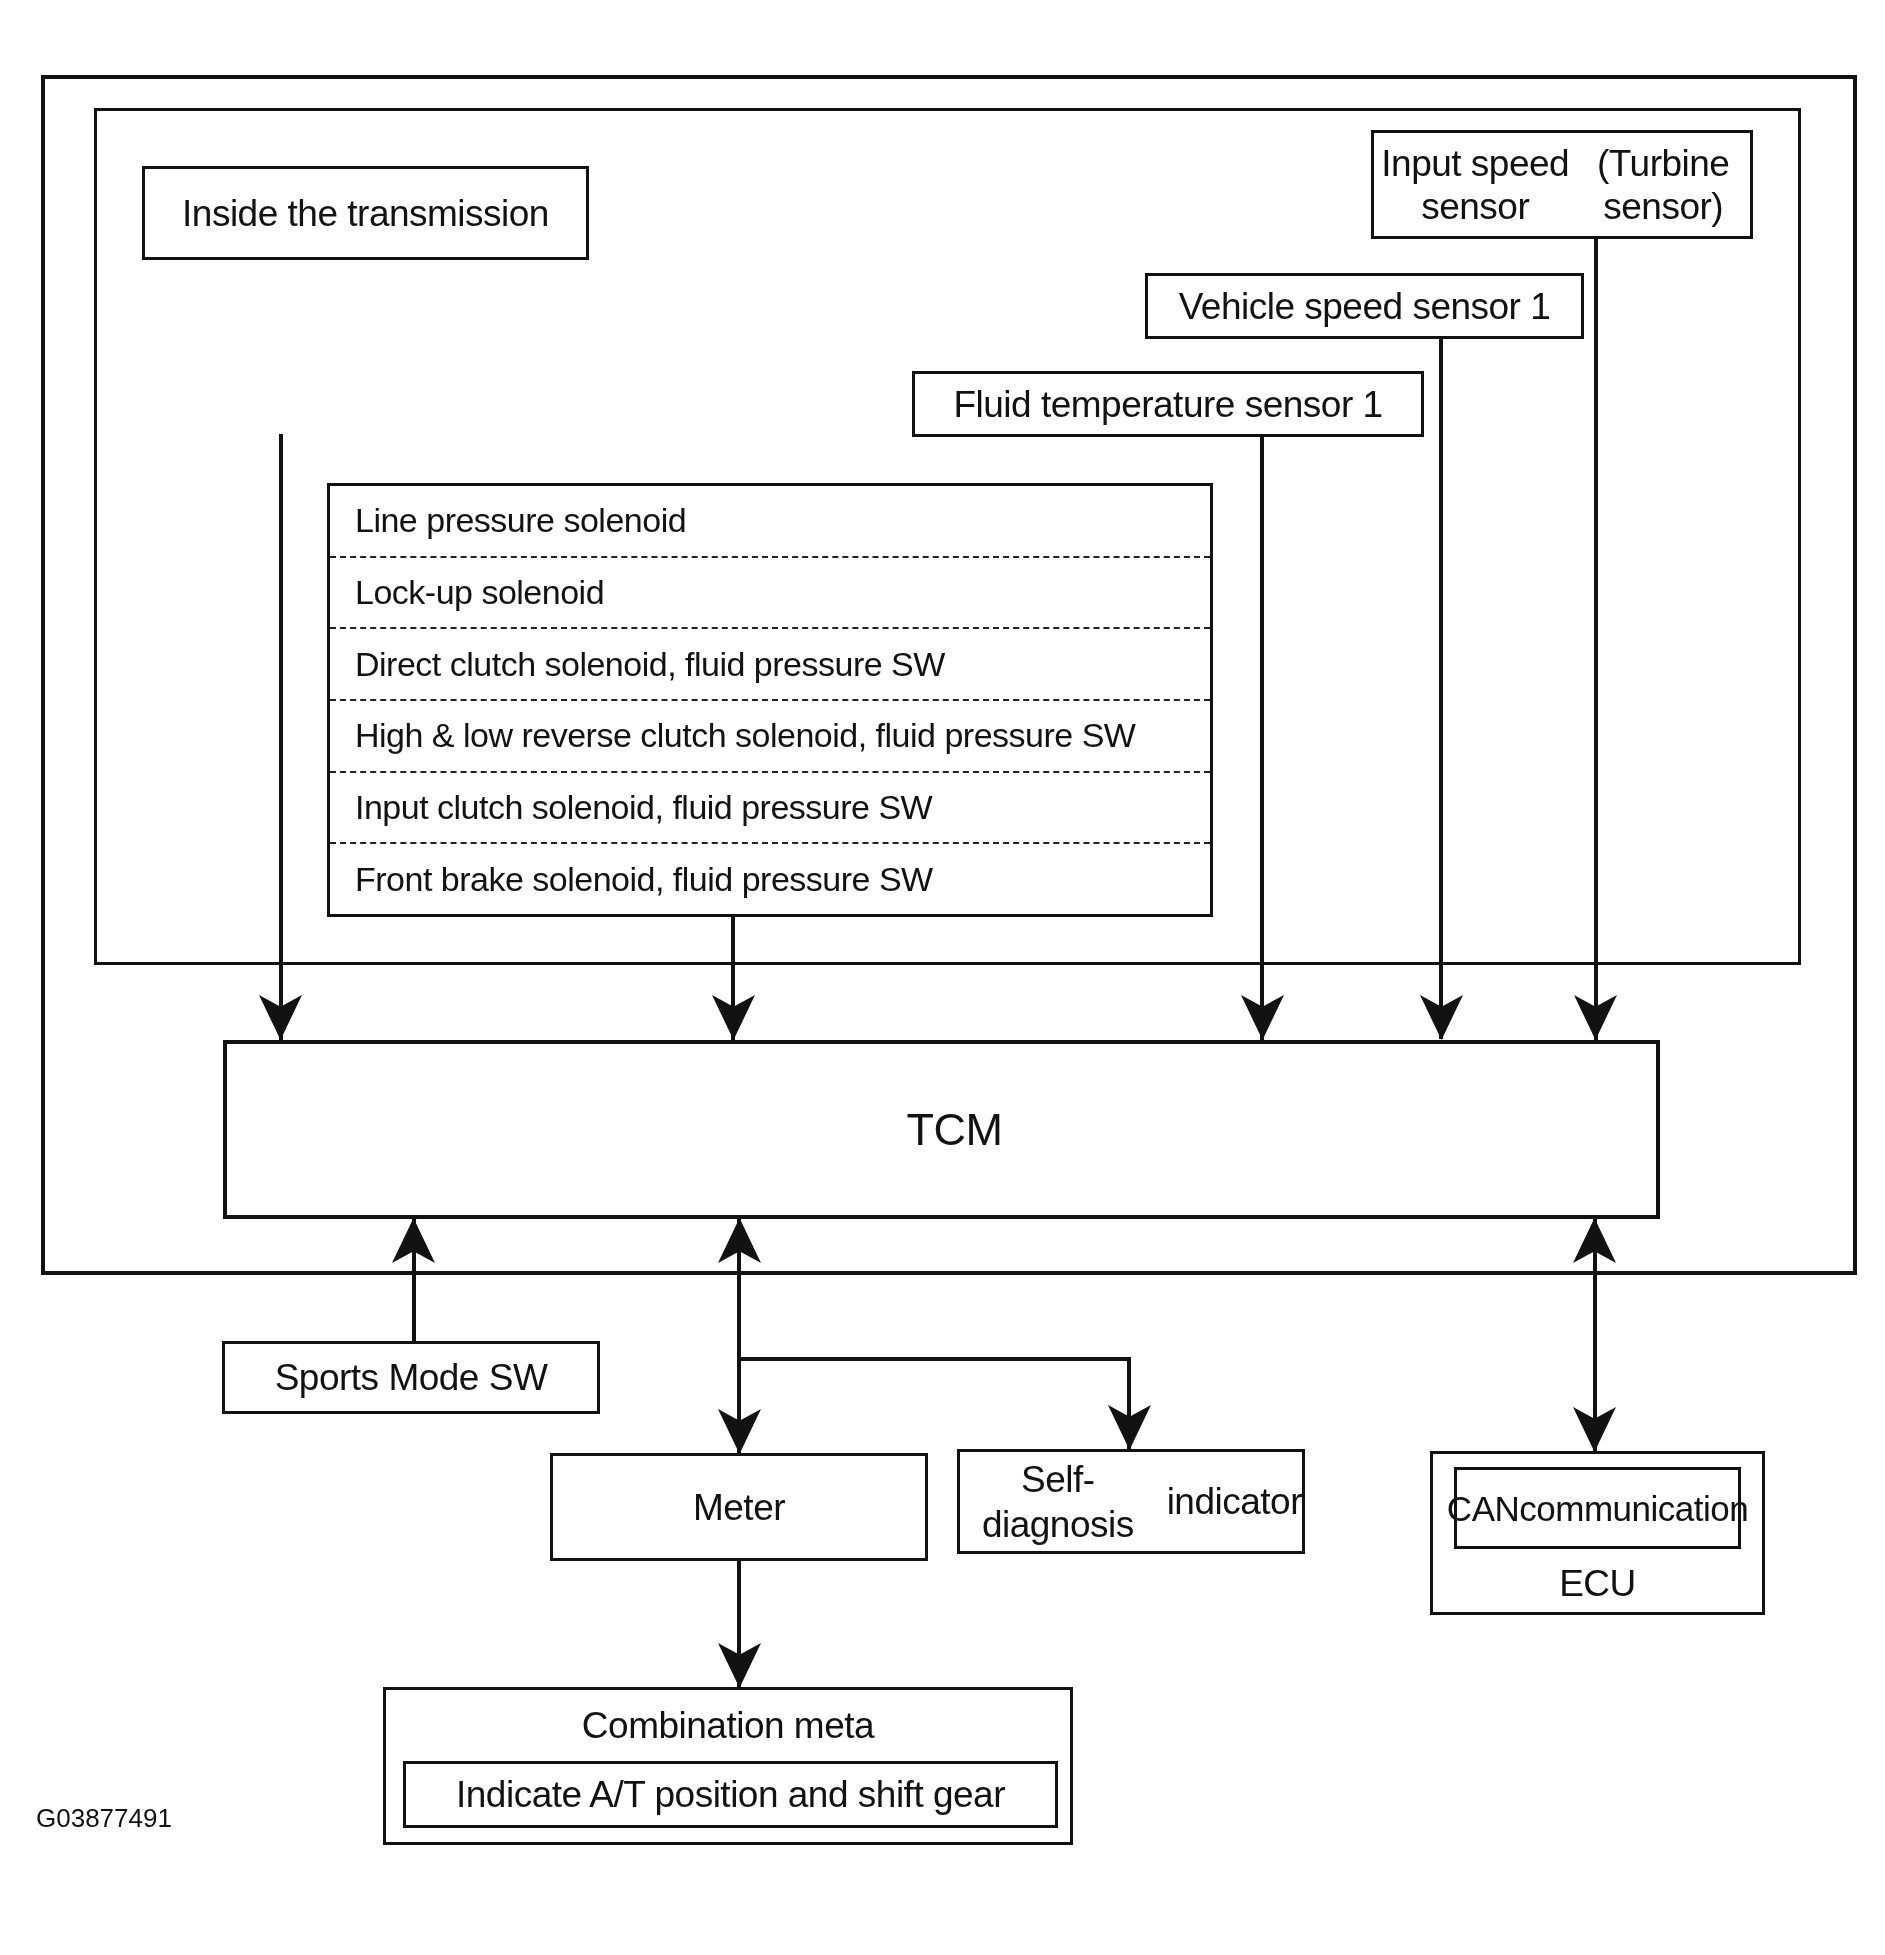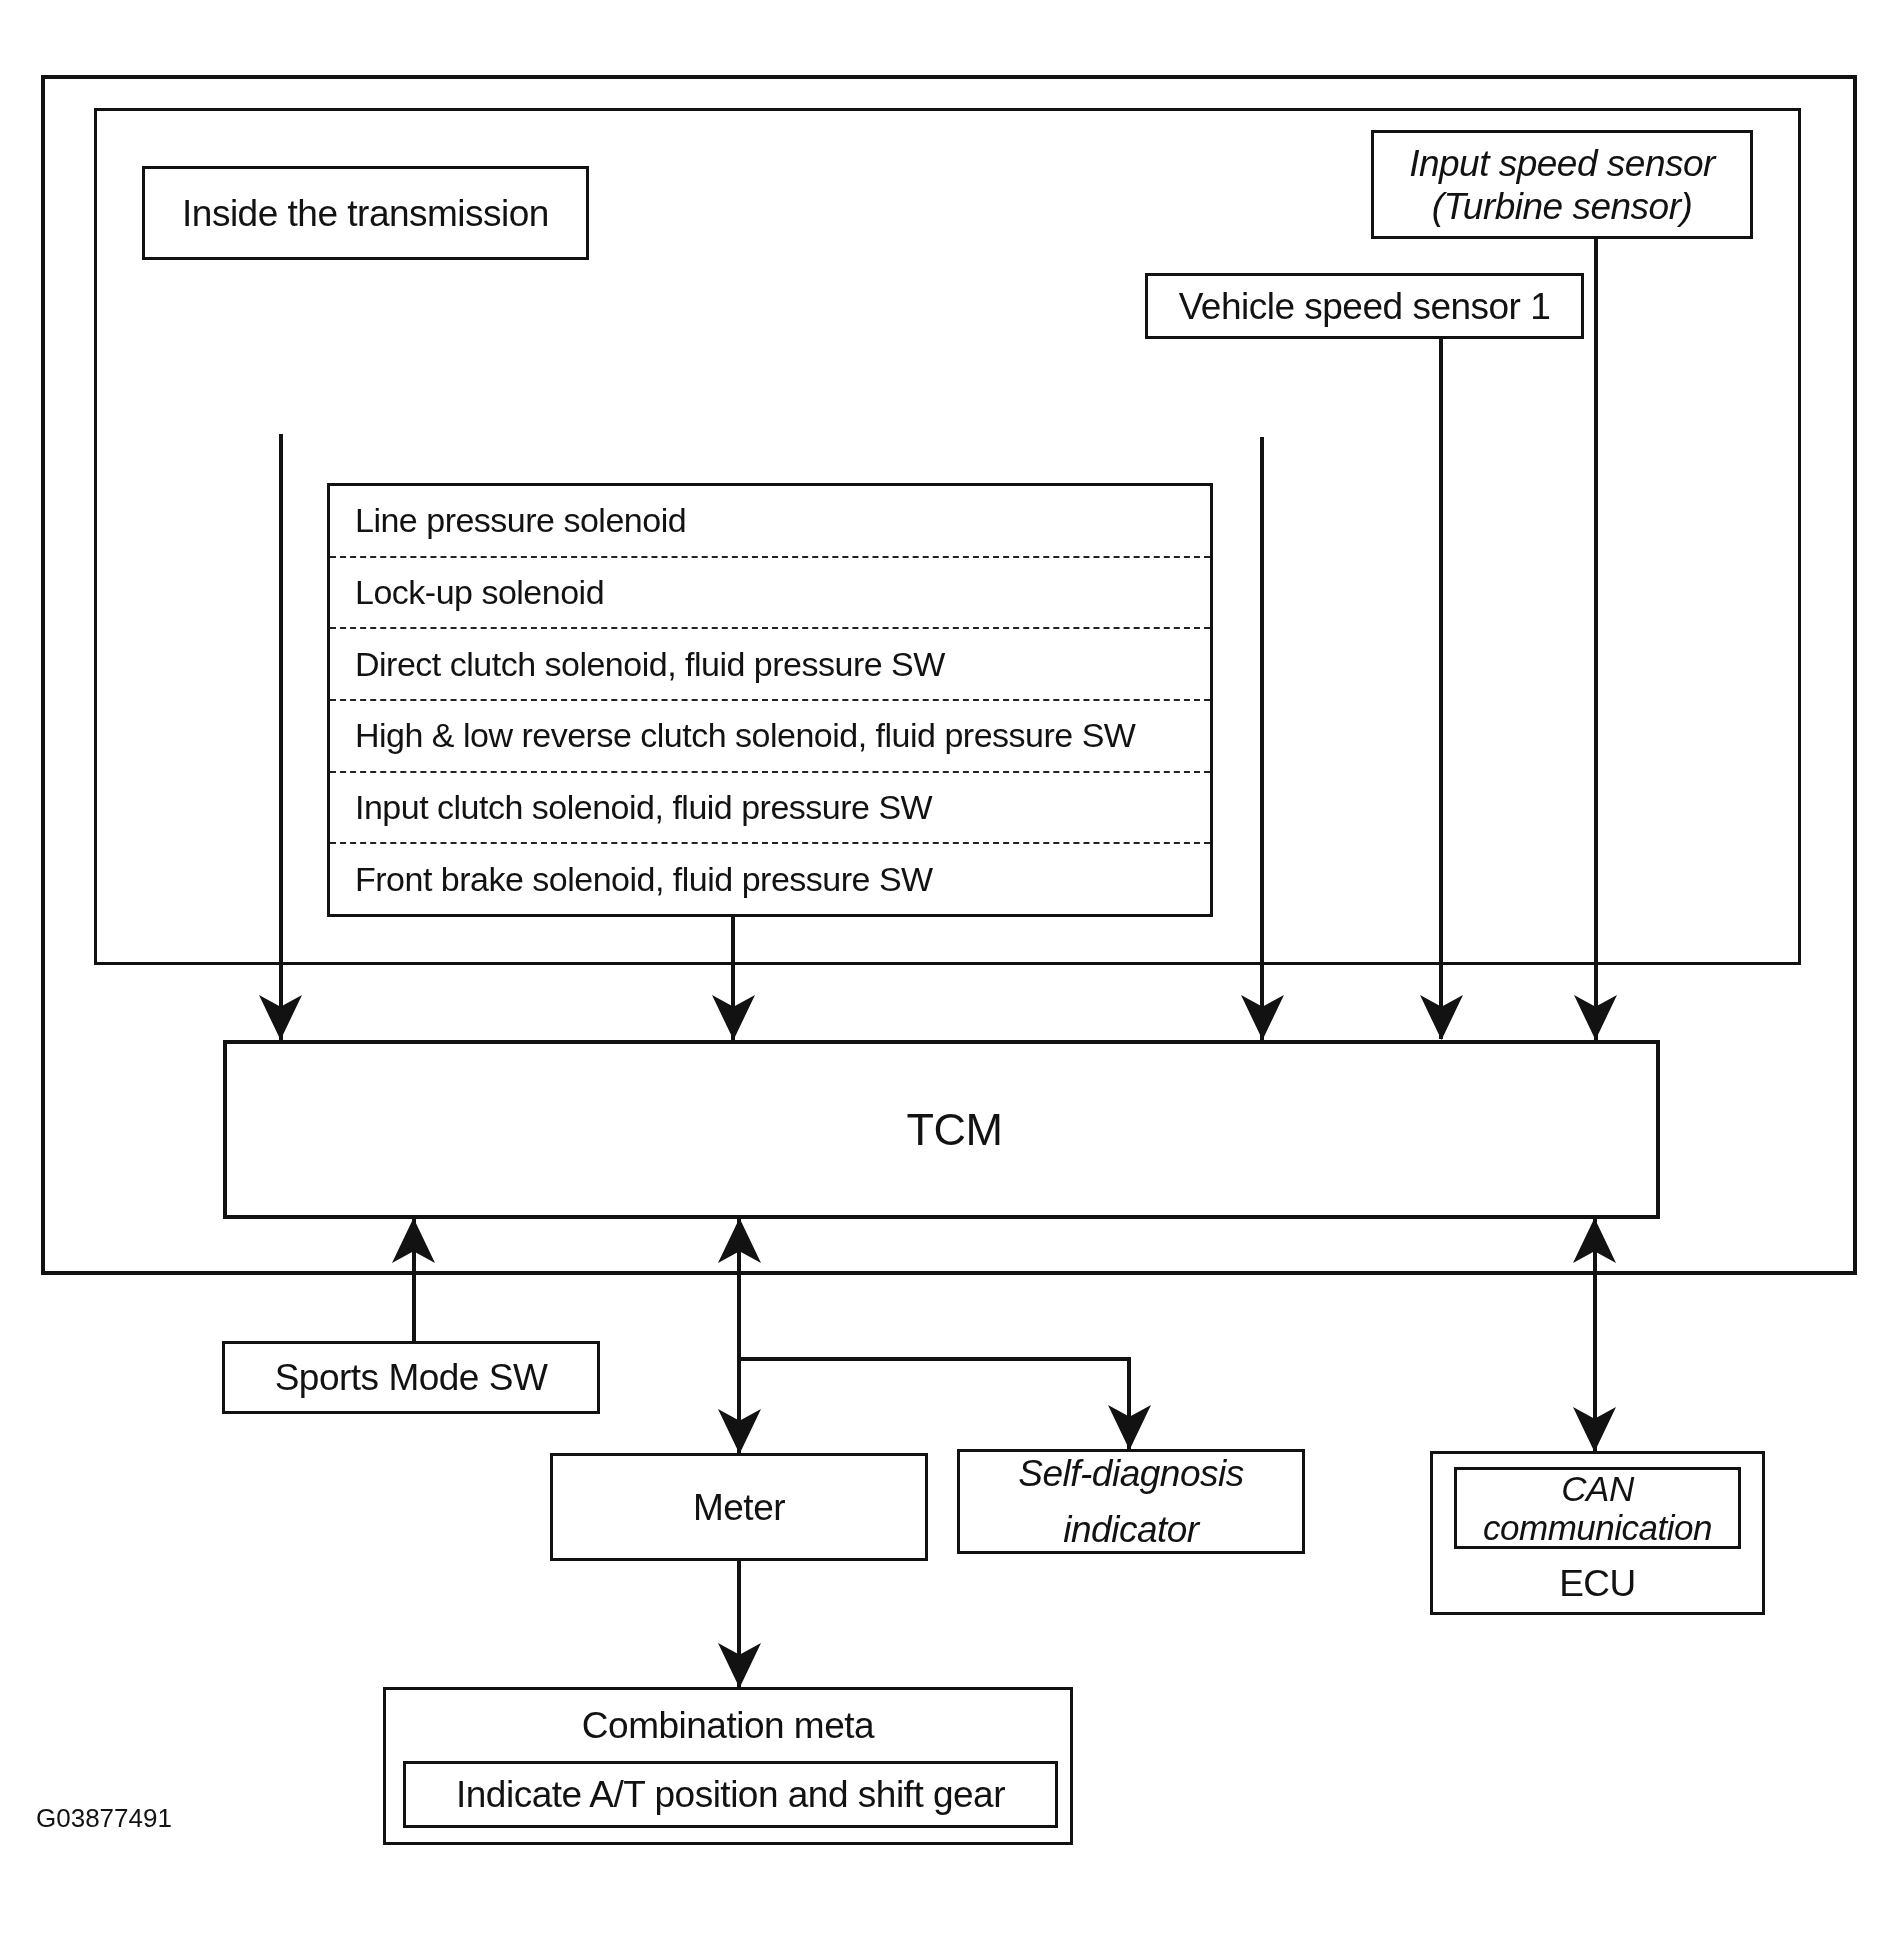--- a/index.html
+++ b/index.html
@@ -12,21 +12,21 @@
     overflow:hidden;
     letter-spacing:-0.5px;
   }
   .frame{position:absolute;border:4.9px solid #121212;background:transparent;}
   #inner-frame{border-width:3.9px;}
   .box{
     position:absolute;border:3.9px solid #121212;background:#ffffff;
     display:flex;align-items:center;justify-content:center;
     text-align:center;font-size:37px;line-height:43px;white-space:nowrap;
   }
-  .box.multiline{flex-direction:column;white-space:normal;font-style:italic;}
+  .box.multiline{flex-direction:row;white-space:normal;}
   .vline{position:absolute;width:3.9px;background:#121212;}
   .hline{position:absolute;height:3.9px;background:#121212;}
   .ah{position:absolute;width:43px;height:45px;background:#121212;}
   .ah.down{clip-path:polygon(50% 100%,100% 0,50% 26%,0 0);}
   .ah.up{clip-path:polygon(50% 0,100% 100%,50% 74%,0 100%);}
 
   
   #outer-frame{left:41px;top:75px;width:1816px;height:1200px;box-sizing:border-box;}
   #inner-frame{left:94px;top:108px;width:1707px;height:857px;box-sizing:border-box;}
 
@@ -111,20 +111,23 @@
   <div class="box multiline" id="b-input-speed">
     <span>Input speed sensor</span>
     <span>(Turbine sensor)</span>
   </div>
 
   <div class="box" id="b-vehicle-speed">
     <span>Vehicle speed sensor 1</span>
   </div>
 
 
+  <div class="box" id="b-fluid-temp">
+    <span>Fluid temperature sensor 1</span>
+  </div>
 
   <div class="box" id="b-solenoid">
     <div class="sol-row">
         <span>Line pressure solenoid</span>
       </div>
     <div class="sol-row">
         <span>Lock-up solenoid</span>
       </div>
     <div class="sol-row">
         <span>Direct clutch solenoid, fluid pressure SW</span>

